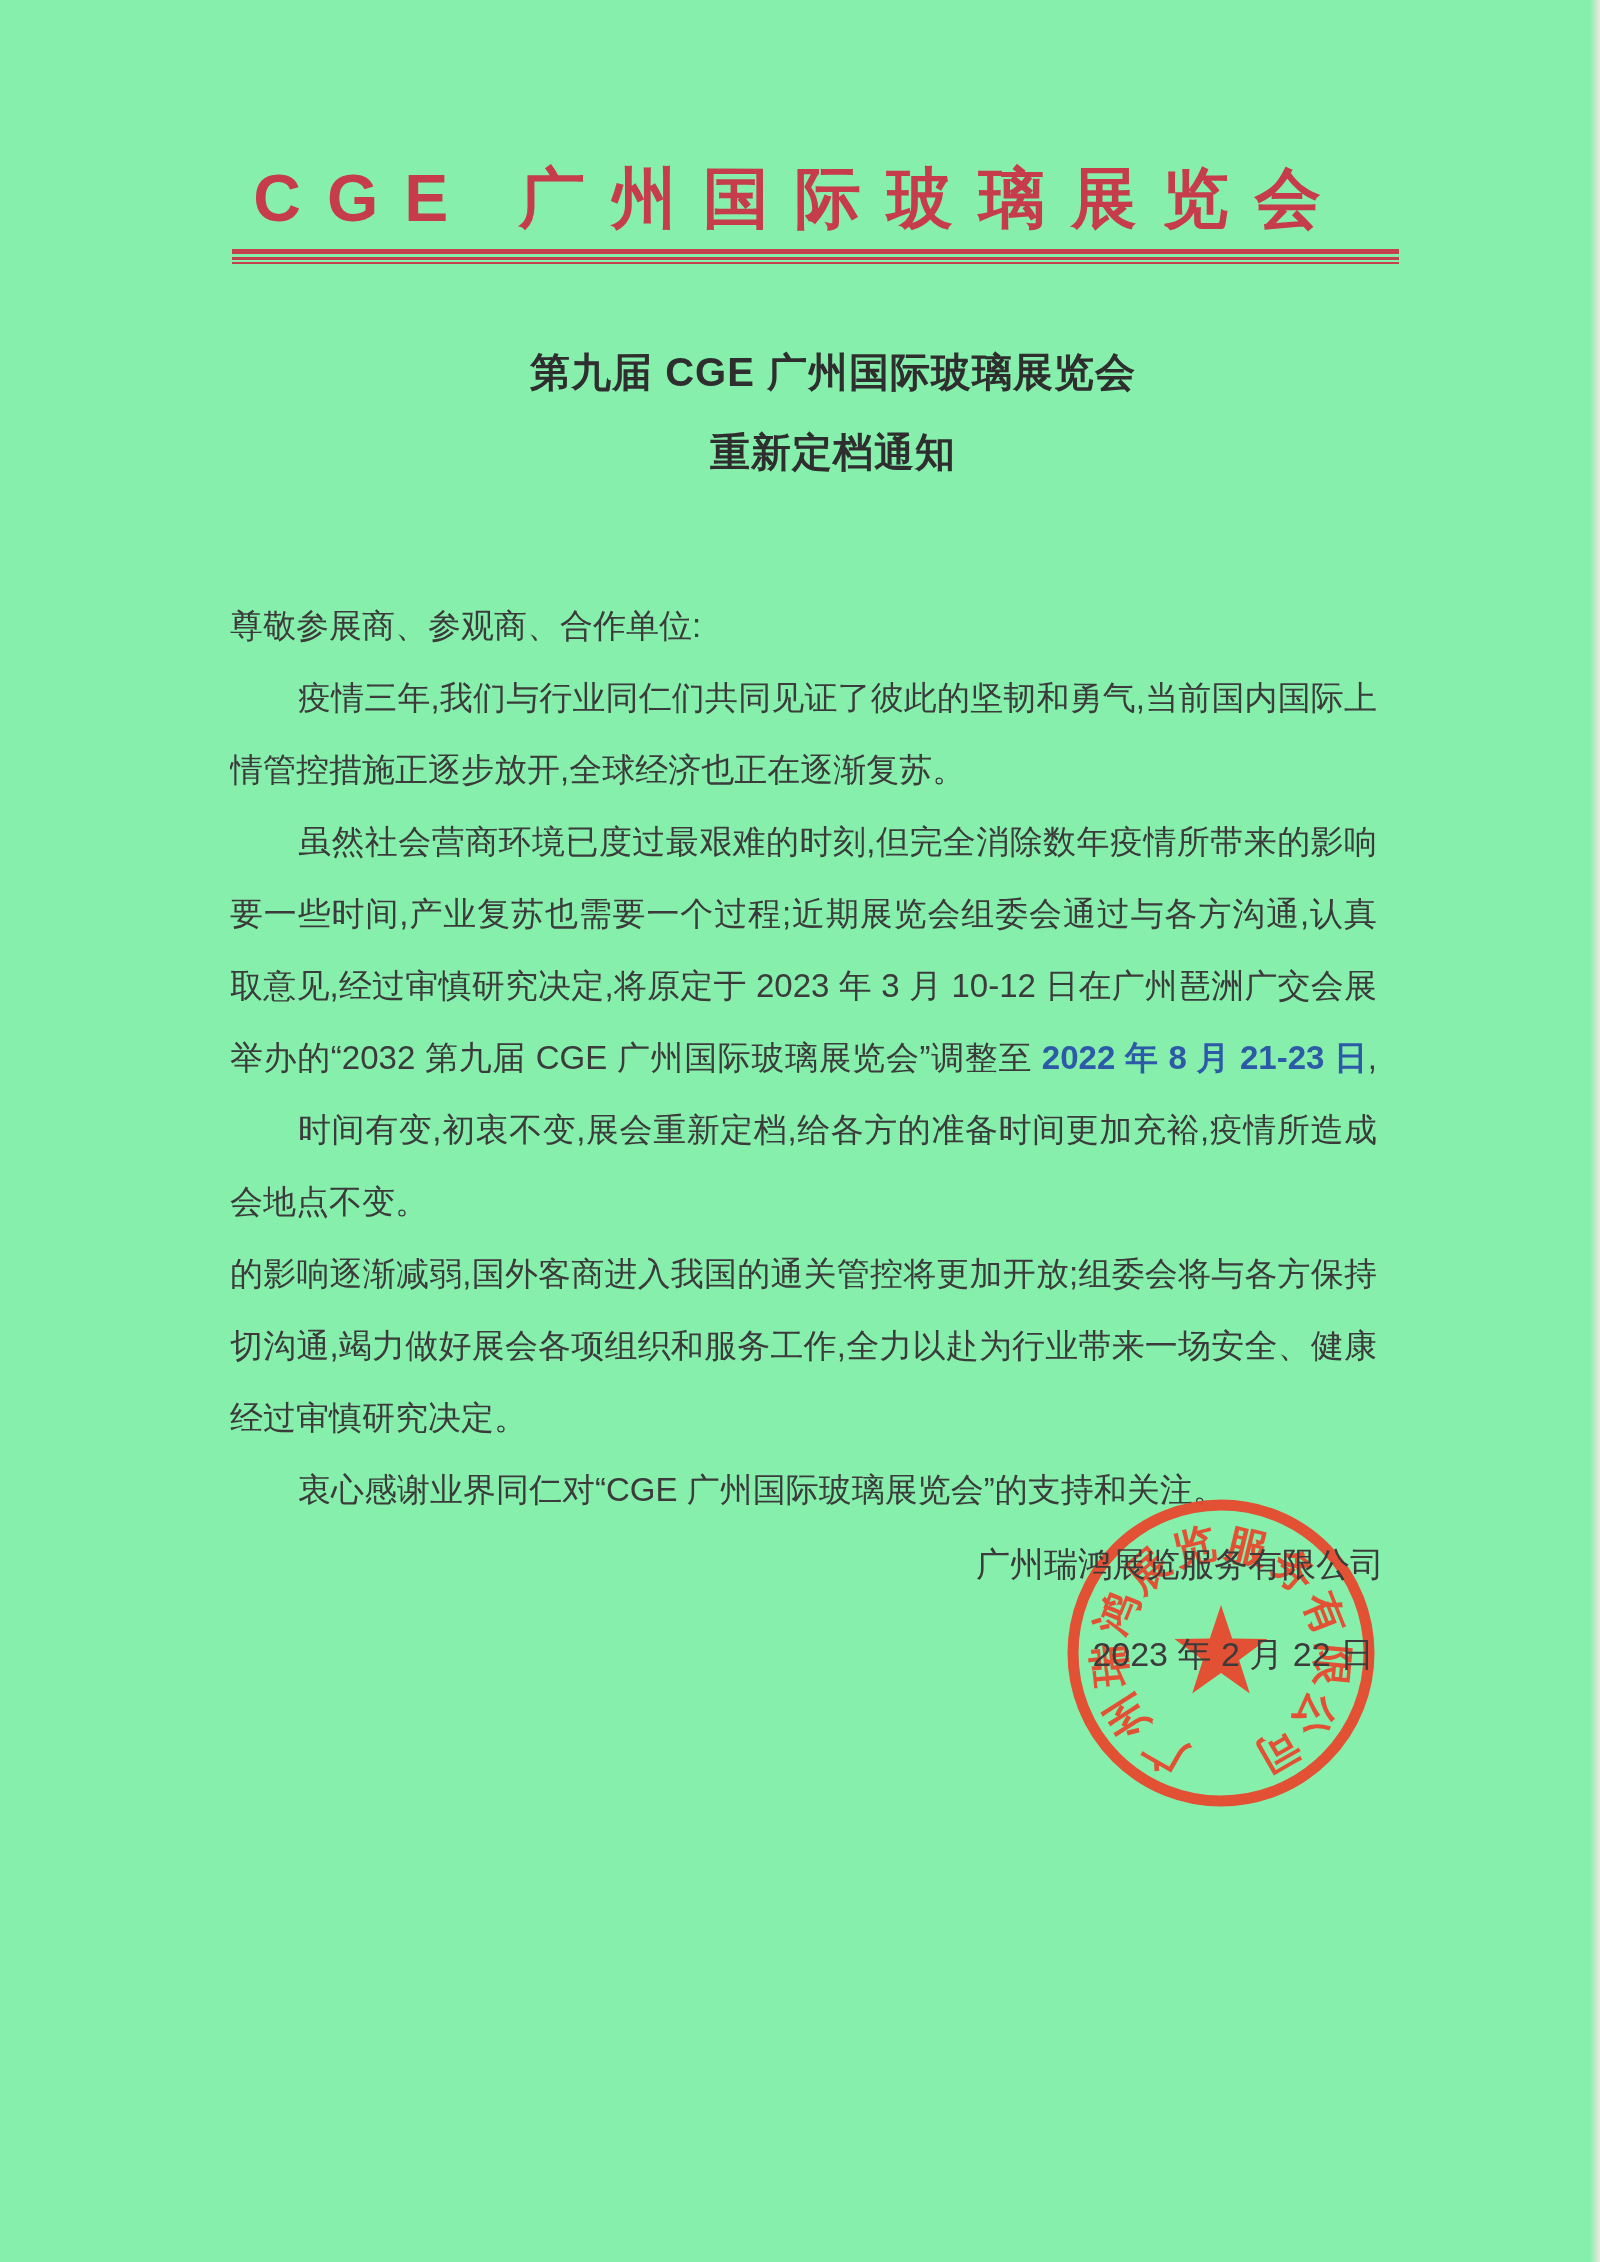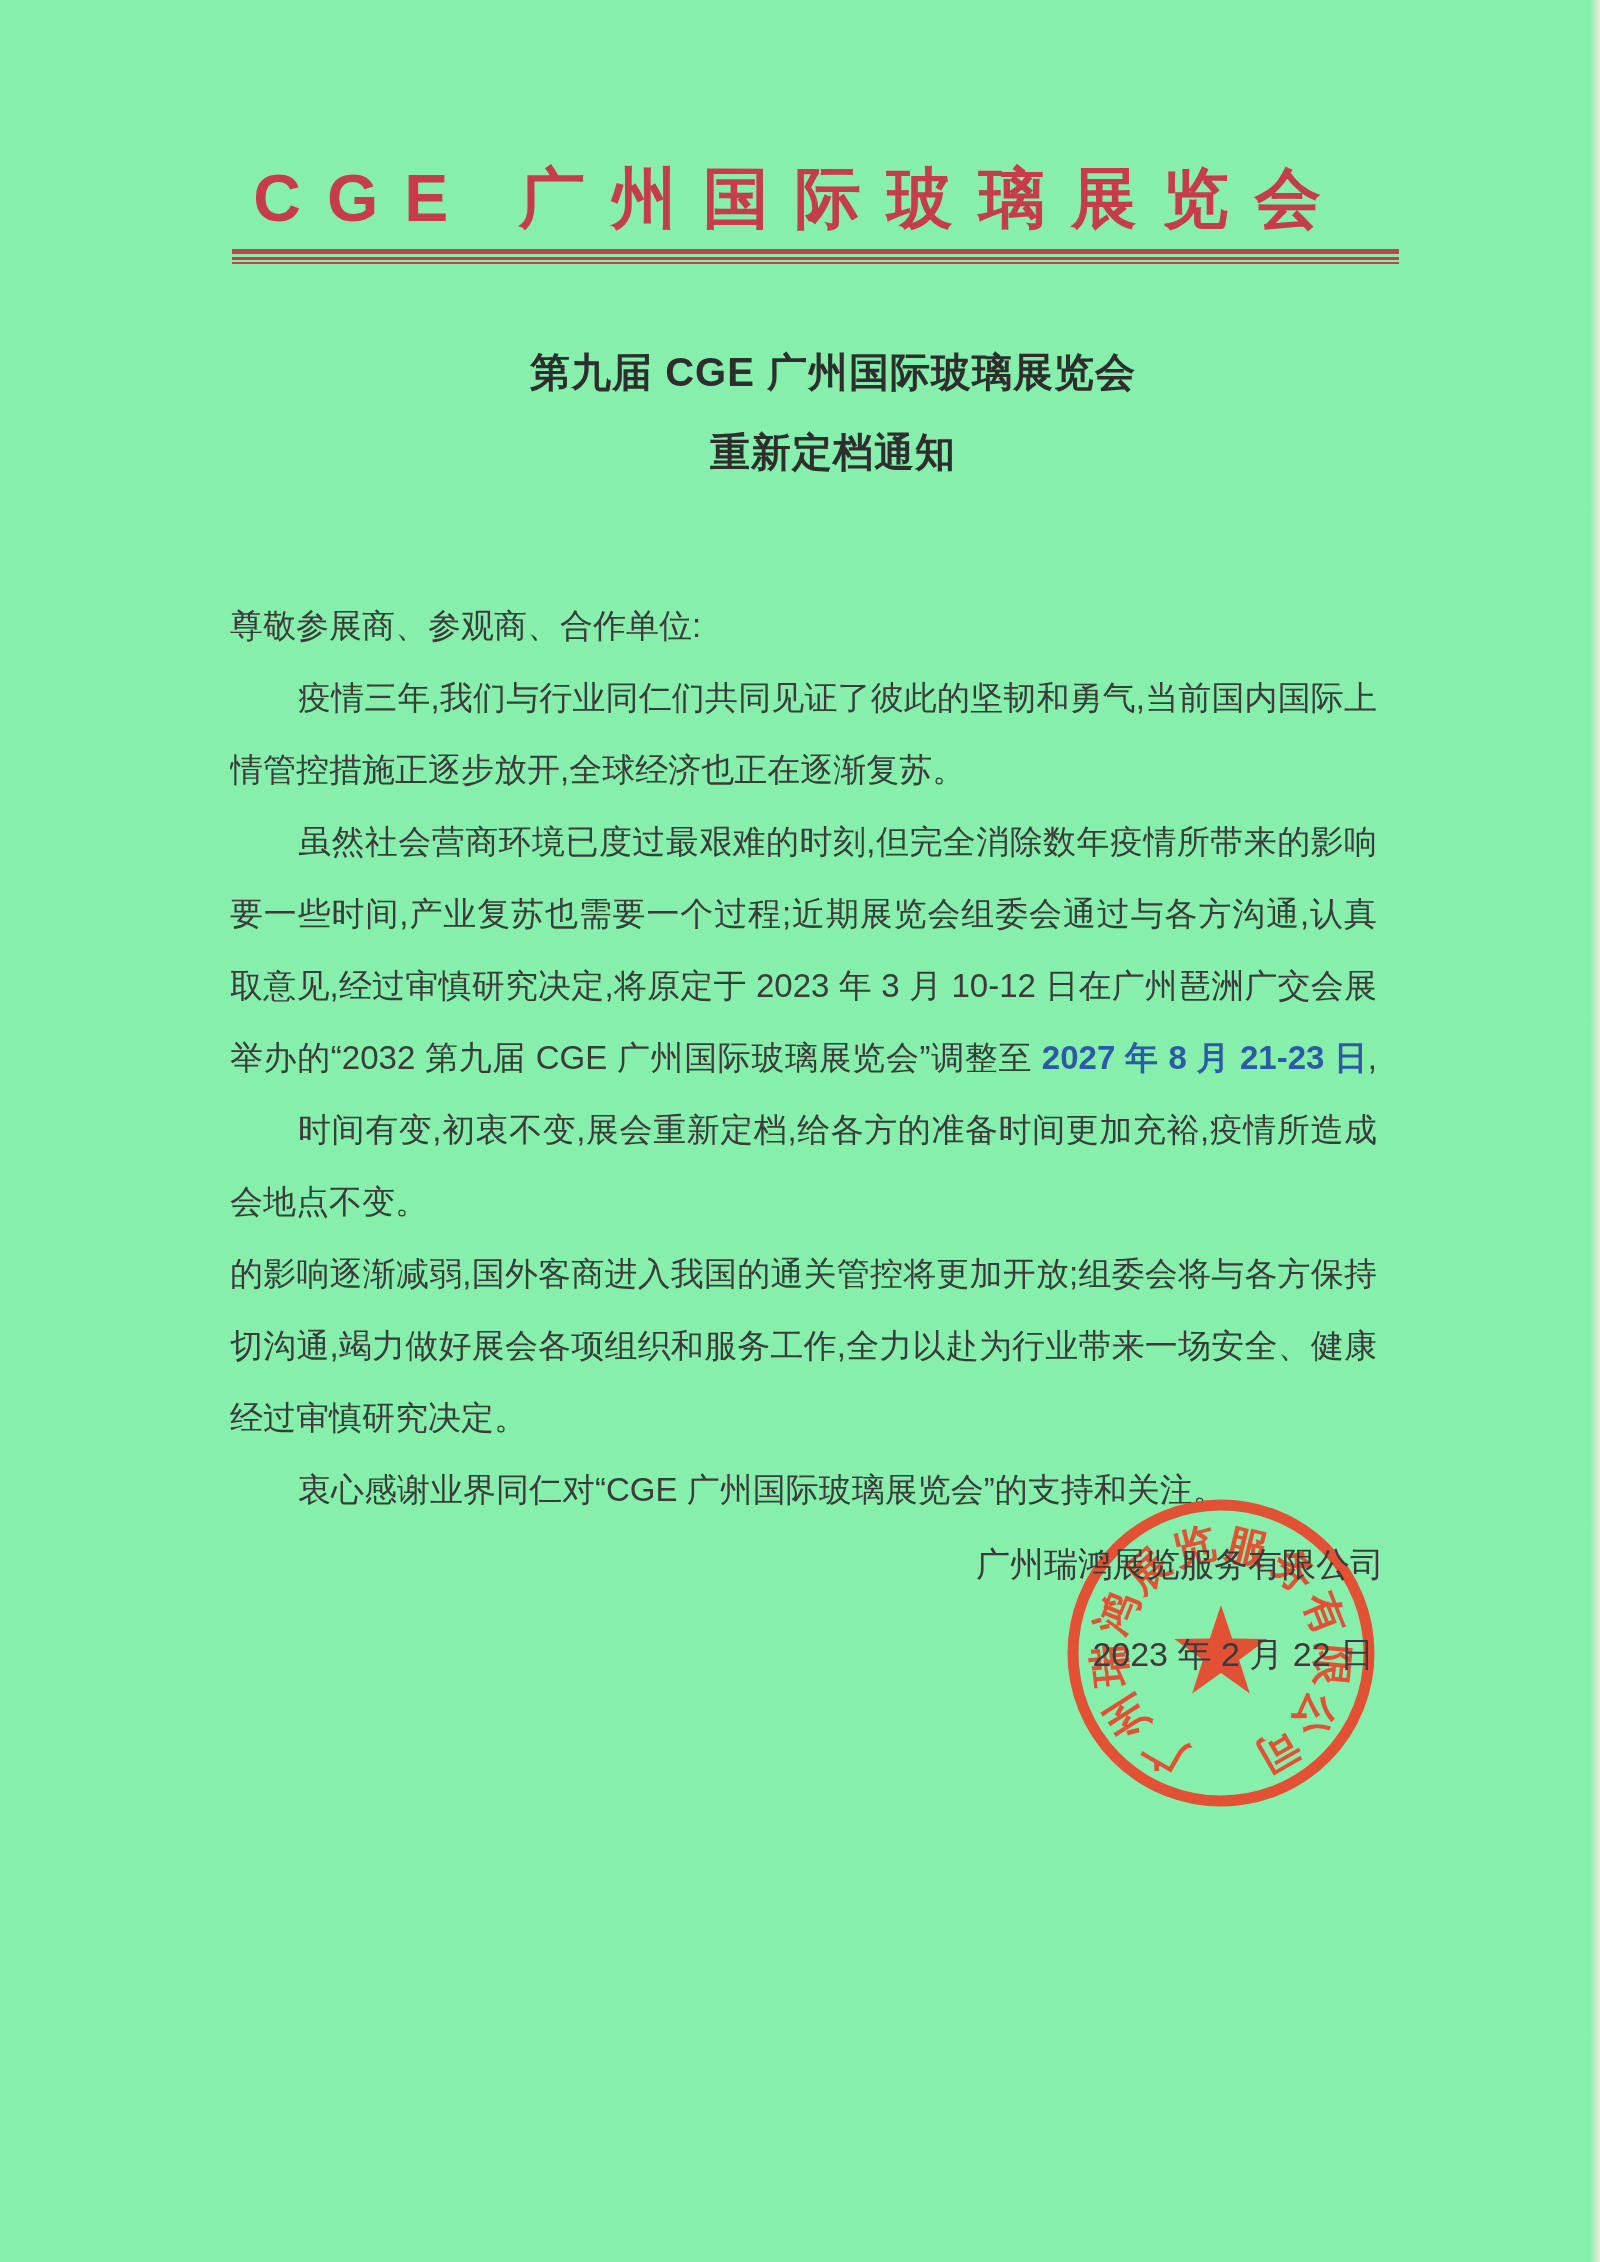--- a/index.html
+++ b/index.html
@@ -109,21 +109,21 @@
 
   <div id="heading2" class="doc-heading">重新定档通知</div>
 
   <div id="body-lines">
       <div class="body-line"><span>尊敬参展商、参观商、合作单位:</span></div>
       <div class="body-line justify indent"><span>疫情三年,我们与行业同仁们共同见证了彼此的坚韧和勇气,当前国内国际上疫</span></div>
       <div class="body-line"><span>情管控措施正逐步放开,全球经济也正在逐渐复苏。</span></div>
       <div class="body-line justify indent"><span>虽然社会营商环境已度过最艰难的时刻,但完全消除数年疫情所带来的影响仍需</span></div>
       <div class="body-line justify"><span>要一些时间,产业复苏也需要一个过程;近期展览会组委会通过与各方沟通,认真听</span></div>
       <div class="body-line justify"><span>取意见,经过审慎研究决定,将原定于 2023 年 3 月 10-12 日在广州琶洲广交会展馆</span></div>
-      <div class="body-line justify"><span>举办的“2032 第九届 CGE 广州国际玻璃展览会”调整至 </span><span class="highlight">2027 年 8 月 21-23 日</span><span>,展</span></div>
+      <div class="body-line justify"><span>举办的“2032 第九届 CGE 广州国际玻璃展览会”调整至 </span><span class="highlight">2022 年 8 月 21-23 日</span><span>,展</span></div>
       <div class="body-line justify indent"><span>时间有变,初衷不变,展会重新定档,给各方的准备时间更加充裕,疫情所造成</span></div>
       <div class="body-line"><span>会地点不变。</span></div>
       <div class="body-line justify"><span>的影响逐渐减弱,国外客商进入我国的通关管控将更加开放;组委会将与各方保持密</span></div>
       <div class="body-line justify"><span>切沟通,竭力做好展会各项组织和服务工作,全力以赴为行业带来一场安全、健康及</span></div>
       <div class="body-line"><span>经过审慎研究决定。</span></div>
       <div class="body-line indent"><span>衷心感谢业界同仁对“CGE 广州国际玻璃展览会”的支持和关注。</span></div>
     </div>
 
   <svg id="stamp" viewBox="0 0 342 342" xmlns="http://www.w3.org/2000/svg">
     <circle cx="171" cy="171" r="148" fill="none" stroke="#e7492e" stroke-width="11"></circle>

